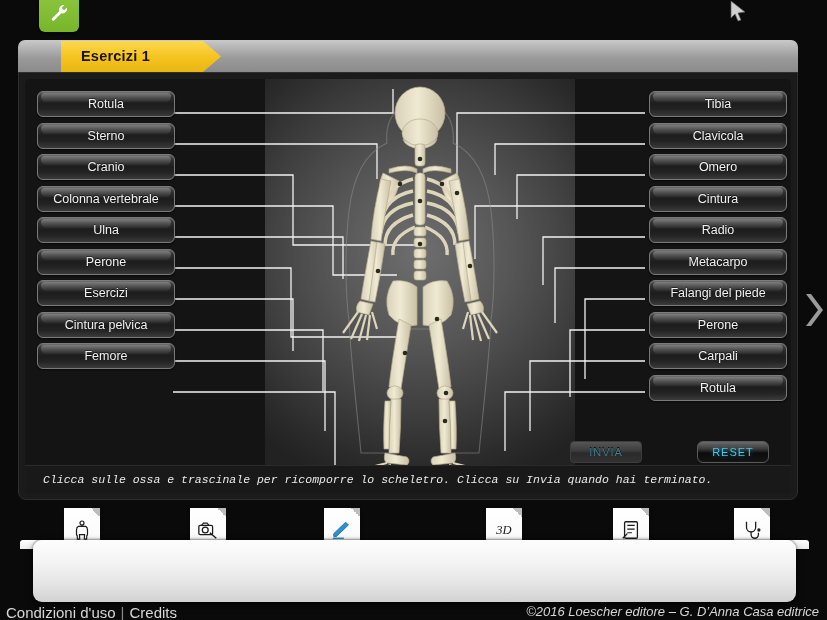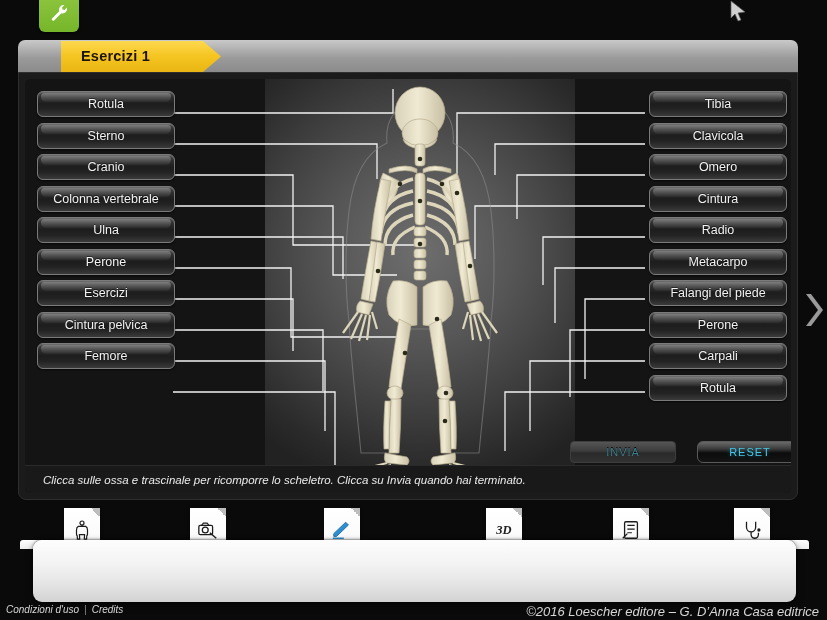--- a/index.html
+++ b/index.html
@@ -89,21 +89,21 @@
   }
 
   
   #leaders{ position:absolute; left:0; top:0; width:768px; height:416px; pointer-events:none; }
 
   
   #skeleton{ position:absolute; left:240px; top:2px; width:310px; height:390px; }
 
   
   .actbtn{
-    position:absolute; width:106px; height:22px; border-radius:4px;
+    position:absolute; width:72px; height:22px; border-radius:4px;
     font-size:11px; text-align:center; line-height:21px; letter-spacing:1px;
     border:1px solid #3d3d3d;
     cursor:pointer;
   }
   #btn-invia{
     left:545px; top:362px;
     background:linear-gradient(180deg,#565656 0%,#3c3c3c 45%,#2a2a2a 55%,#323232 100%);
     color:#3c7f8f; text-shadow:0 -1px 0 #000;
   }
   #btn-reset{
@@ -111,21 +111,21 @@
     background:linear-gradient(180deg,#6a6a6a 0%,#3a3a3a 35%,#0c0c0c 55%,#141414 100%);
     color:#45c8e8; border-color:#5a5a5a; text-shadow:0 0 4px rgba(69,200,232,.45);border-radius:6px;
   }
 
   
   #hint{
     position:absolute; left:0; bottom:0; width:768px; height:28px;
     background:#191919; border-top:1px solid #2a2a2a;
     color:#eaeaea; font-size:11.5px; font-style:italic;
     line-height:28px; padding-left:18px;
-    font-family:Liberation Sans, sans-serif;
+    font-family:Liberation Mono, monospace;
   }
 
   
   #nav-next{
     position:absolute; left:801px; top:288px; width:22px; height:44px; cursor:pointer;
   }
 
   
   #dock{
     position:absolute; left:33px; top:540px; width:763px; height:62px;
@@ -144,27 +144,26 @@
     background:linear-gradient(180deg,#ffffff 0%,#fbfbfb 60%,#ededed 100%);
     box-shadow:0 1px 3px rgba(0,0,0,.5);
     display:flex; align-items:center; justify-content:center;
     cursor:pointer;
   }
   .ptab::after{
     content:""; position:absolute; right:0; top:0; width:9px; height:9px;
     background:linear-gradient(225deg,#bdbdbd 0%,#bdbdbd 50%,transparent 50%);
   }
   .ptab svg{ width:22px; height:22px; }
-  .ptab .lbl3d{ font-size:12.5px; font-weight:bold; color:#202020; font-style:italic;
+  .ptab .lbl3d{ font-size:12.5px; font-weight:normal; color:#202020; font-style:italic;
     font-family:"Liberation Serif", serif; }
 
   
   #footer-left{
-    position:absolute; left:6px; top:604px; font-size:10px; color:#d7d7d7;
-    font-style:italic;
+    position:absolute; left:6px; top:604px; font-size:15px; color:#d7d7d7;
   }
   #footer-left .sep{ color:#8a8a8a; margin:0 5px; }
   #footer-left a{ color:#d7d7d7; text-decoration:none; cursor:pointer; }
   #footer-right{
     position:absolute; right:8px; top:604px; font-size:13px; color:#d7d7d7;
     font-style:italic;
   }
 </style>
 </head>
 <body>

